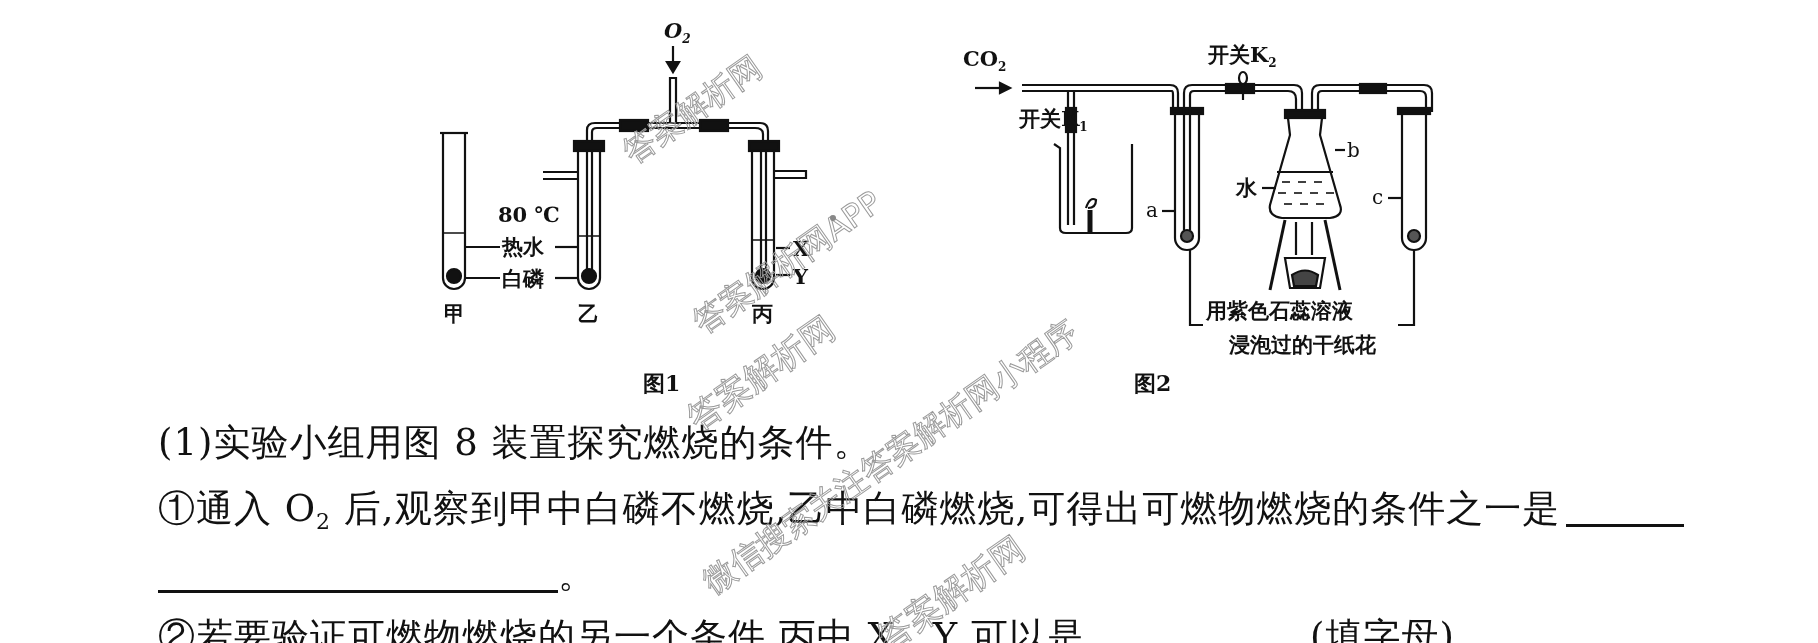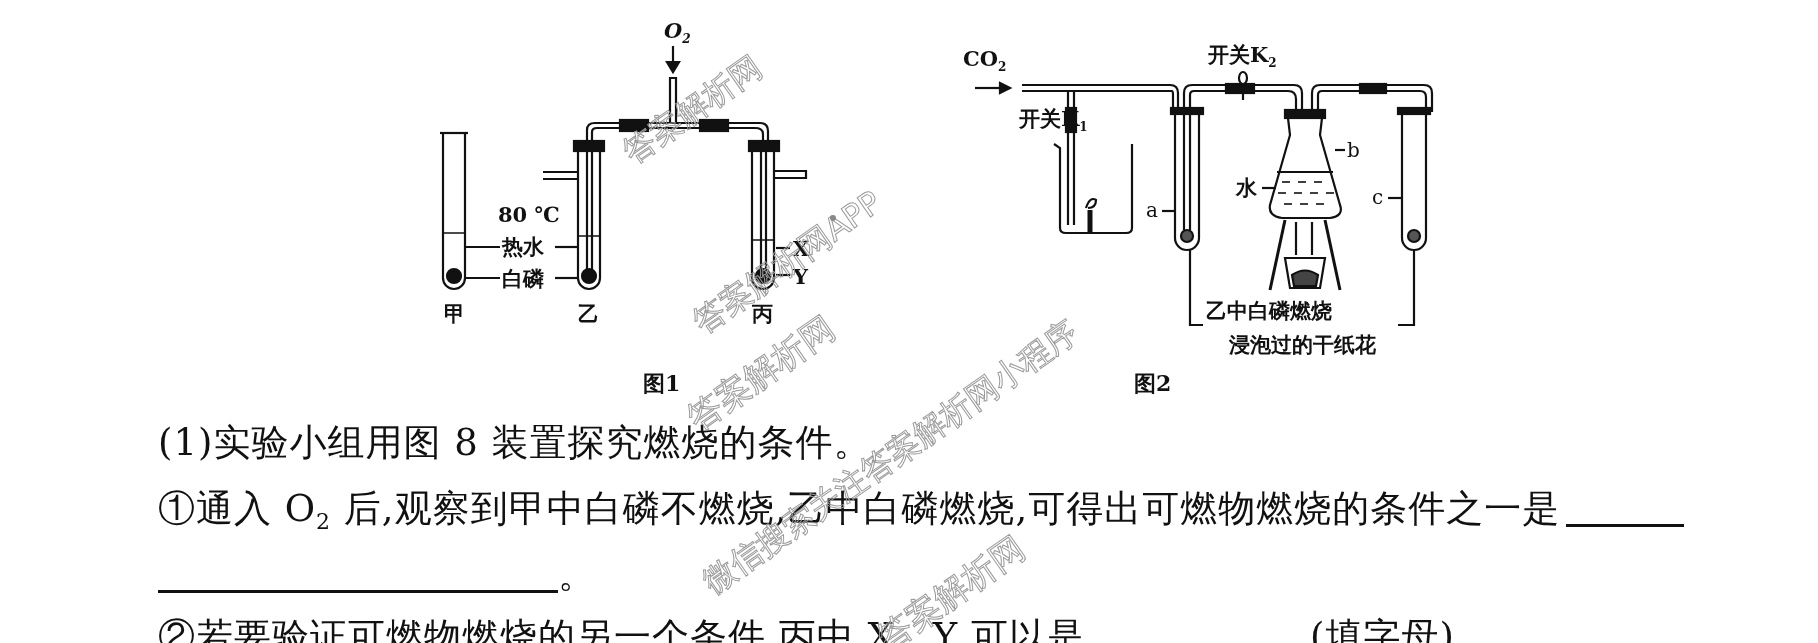--- a/index.html
+++ b/index.html
@@ -162,21 +162,21 @@
 <div class="abs fig-label" style="left:975px; top:108px;margin-left:44px;">
   <span>开关K</span><span class="sub-sm">1</span>
 </div>
 <div class="abs fig-label" style="left:1208px; top:44px;">
   <span>开关K</span><span class="sub-sm">2</span>
 </div>
 <div class="abs fig-label-sm" style="left:1146px; top:200px;">a</div>
 <div class="abs fig-label-sm" style="left:1347px; top:140px;">b</div>
 <div class="abs fig-label-sm" style="left:1372px; top:187px;">c</div>
 <div class="abs fig-label" style="left:1236px; top:177px;">水</div>
-<div class="abs fig-label" style="left:1206px; top:300px;">乙中白磷燃烧</div>
+<div class="abs fig-label" style="left:1206px; top:300px;">用紫色石蕊溶液</div>
 <div class="abs fig-label" style="left:1206px; top:334px;margin-left:23px;">浸泡过的干纸花</div>
 <div class="abs caption" style="left:1134px; top:372px;">图2</div>
 
 <div class="abs q-line" style="left:158px; top:424px;">(1)实验小组用图 8 装置探究燃烧的条件。</div>
 
 <div class="abs q-line" style="left:158px; top:490px;">
   <span>①通入 O</span><span class="sub">2</span><span> 后,观察到甲中白磷不燃烧,乙中白磷燃烧,可得出可燃物燃烧的条件之一是</span><span class="blank" style="width:118px; margin-left:6px;"></span>
 </div>
 
 <div class="abs q-line" style="left:158px; top:556px;">

